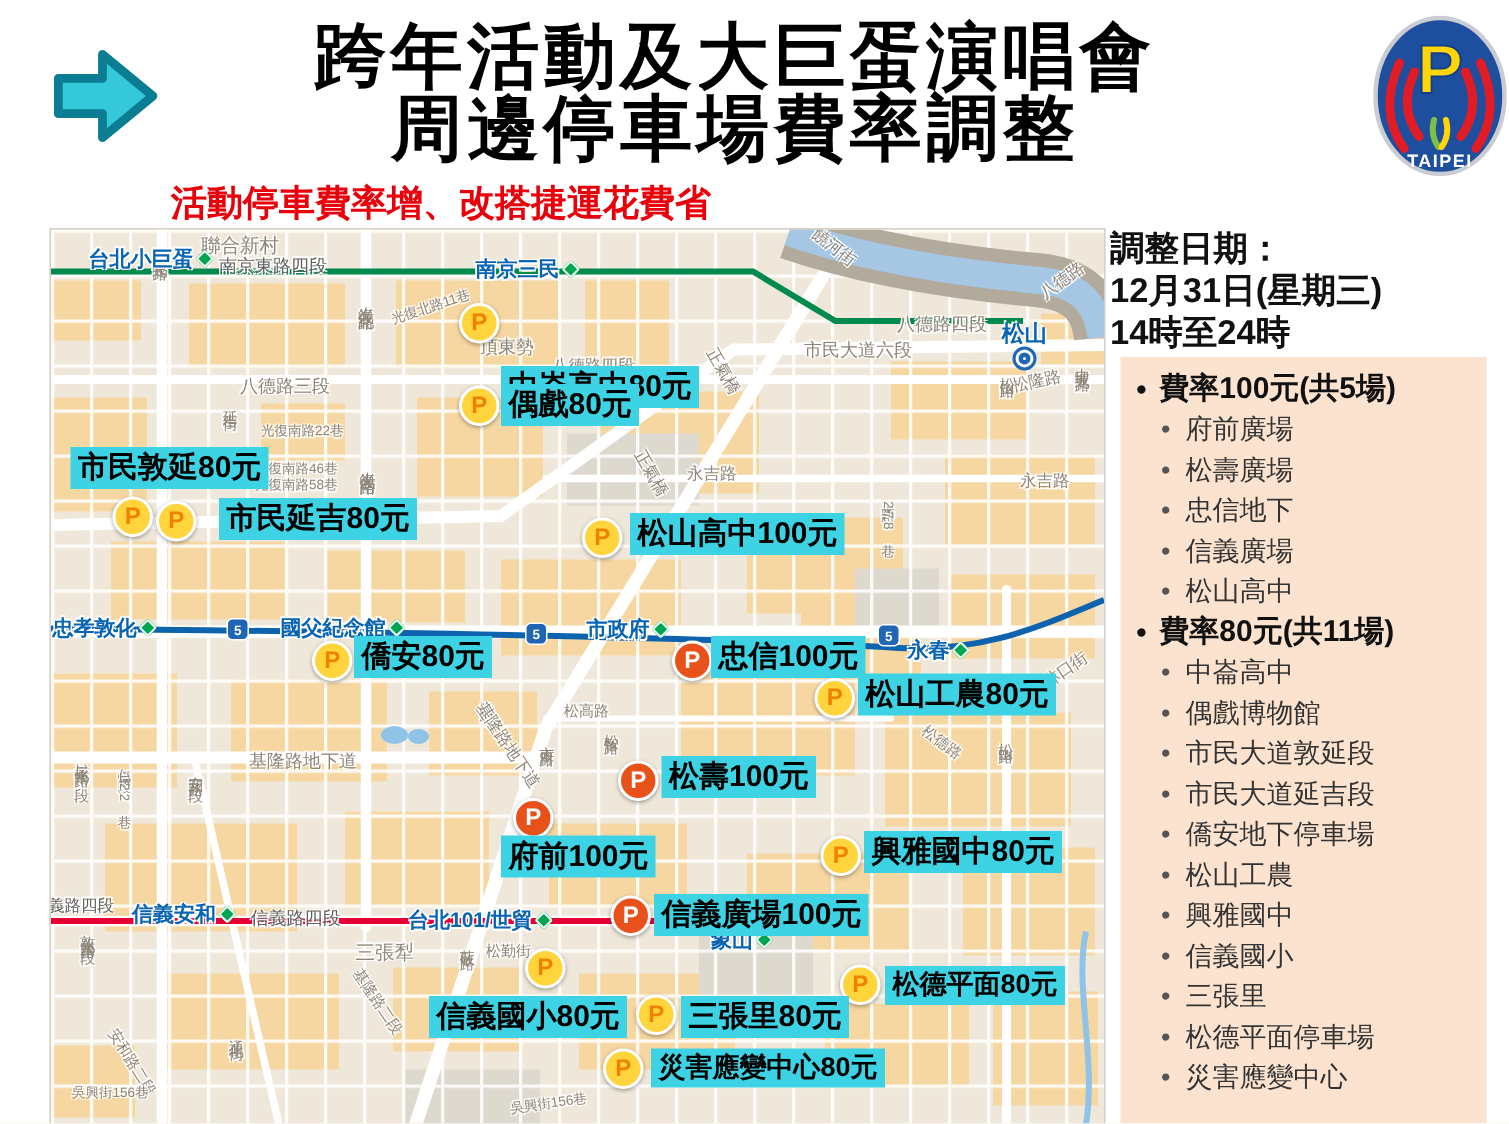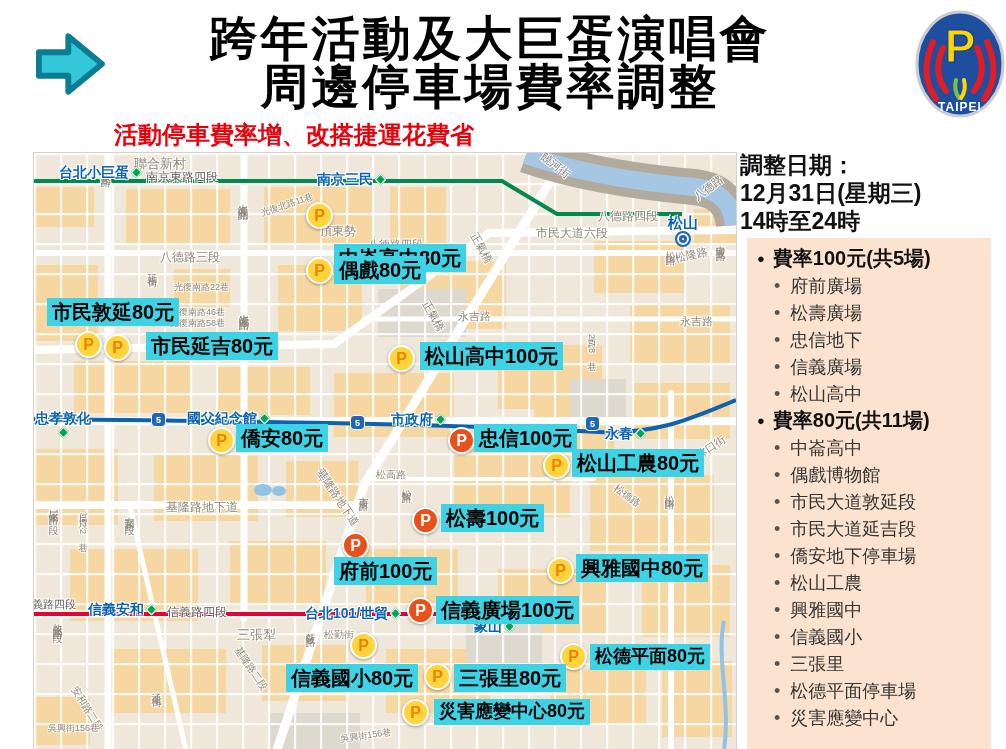--- a/index.html
+++ b/index.html
@@ -358,21 +358,21 @@
         <div class="station" style="left: 25px; top: 12px; position: absolute;">
           <span>台北小巨蛋</span>
           <span class="m-ic"></span>
         </div>
 
         <div class="station" style="left: 283px; top: 19px; position: absolute;">
           <span>南京三民</span>
           <span class="m-ic"></span>
         </div>
 
-        <div class="station" style="left: 1px; top: 258px; position: absolute; flex-direction: column;">
+        <div class="station" style="left: 1px; top: 258px; position: absolute;">
           <span>忠孝敦化</span>
           <span class="m-ic"></span>
         </div>
 
         <div class="station" style="left: 141px; top: 258px; position: absolute; padding-left: 12px;">
           <span>國父紀念館</span>
           <span class="m-ic"></span>
         </div>
 
         <div class="station" style="left: 357px; top: 259px; position: absolute;">
@@ -383,21 +383,21 @@
         <div class="station" style="left: 571px; top: 273px; position: absolute;">
           <span>永春</span>
           <span class="m-ic"></span>
         </div>
 
         <div class="station" style="left: 54px; top: 449px; position: absolute;">
           <span>信義安和</span>
           <span class="m-ic"></span>
         </div>
 
-        <div class="station" style="left: 238px; top: 453px; position: absolute; margin-left: 33px;">
+        <div class="station" style="left: 238px; top: 453px; position: absolute;">
           <span>台北101/世貿</span>
           <span class="m-ic"></span>
         </div>
 
         <div class="station" style="left: 440px; top: 466px; position: absolute;">
           <span>象山</span>
           <span class="m-ic"></span>
         </div>
       </div>
 

